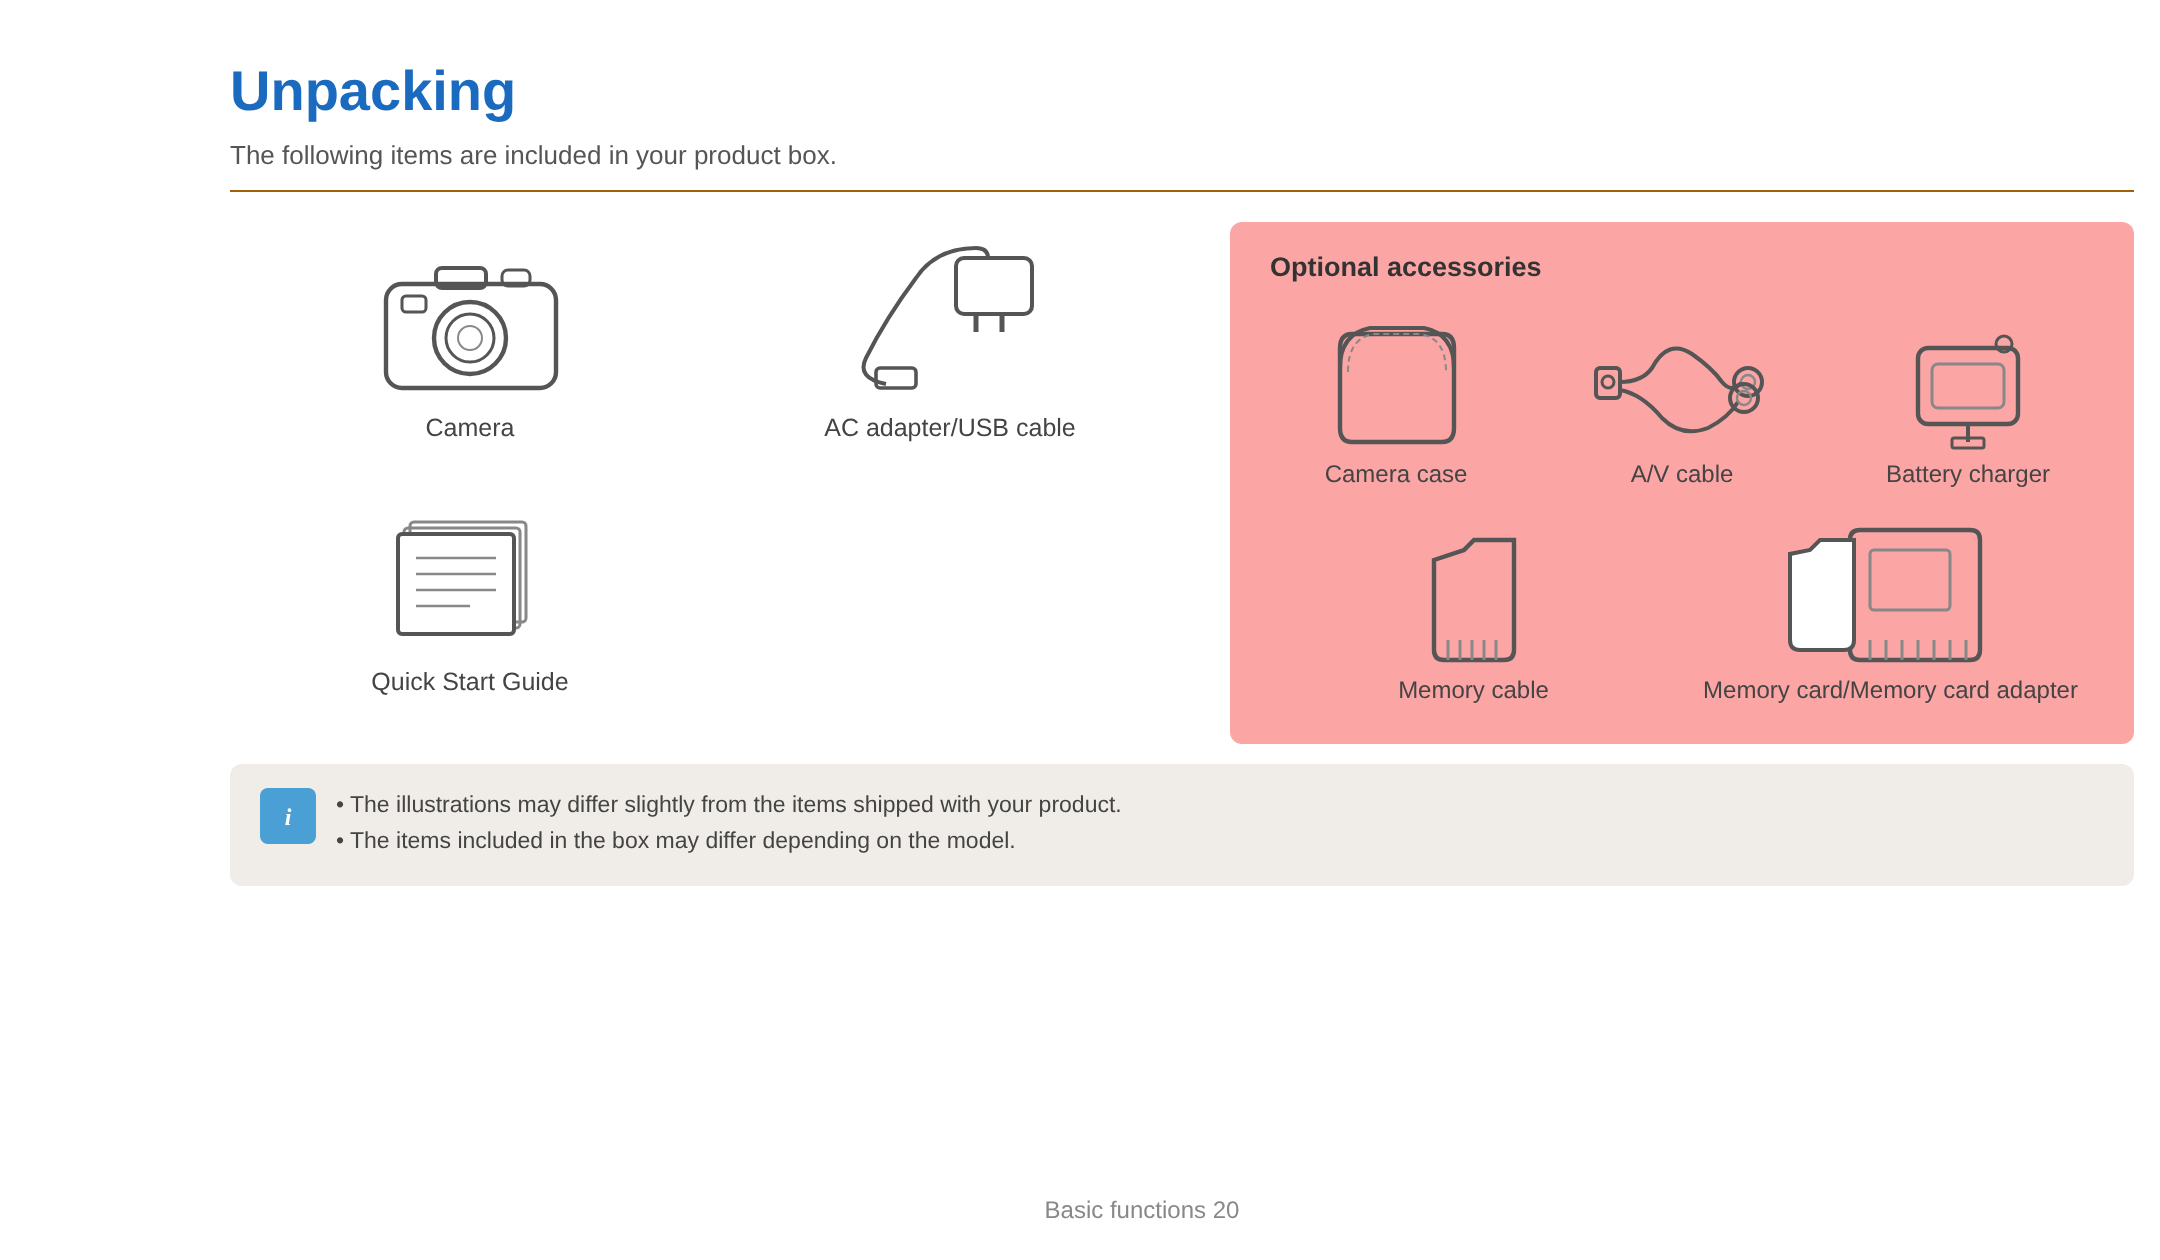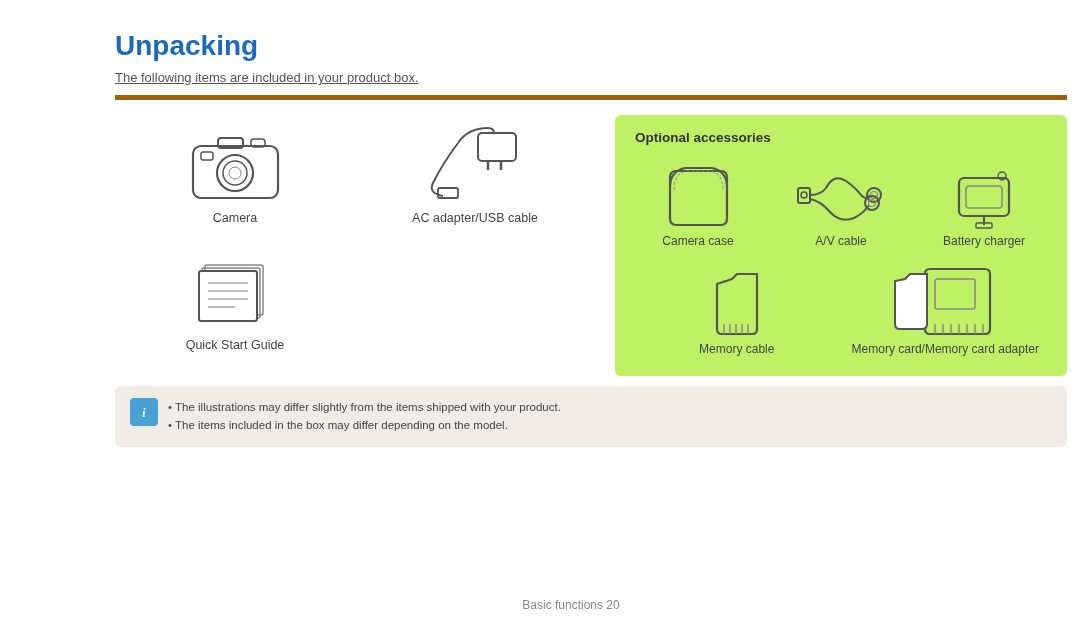--- a/index.html
+++ b/index.html
@@ -23,22 +23,21 @@
       font-size: 28px;
       font-weight: bold;
       color: #1a6bbf;
       margin-bottom: 8px;
     }
     .subtitle {
       font-size: 13px;
       color: #555;
       margin-bottom: 2px;
       padding-bottom: 10px;
-      border-bottom: 5px solid #a16207;
-      text-decoration: underline;
+      border-bottom: 1px solid #a16207;
     }
     .main-content {
       display: flex;
       gap: 20px;
       margin-top: 15px;
     }
     .included-items {
       width: 480px;
       display: grid;
       grid-template-columns: 1fr 1fr;
@@ -60,21 +59,21 @@
     }
     .item-label {
       font-size: 12.5px;
       color: #444;
       text-align: center;
       margin-top: 6px;
     }
     
     .optional-panel {
       flex: 1;
-      background: #bef264;
+      background: #fca5a5;
       border-radius: 6px;
       padding: 15px 20px;
     }
     .optional-title {
       font-size: 13.5px;
       font-weight: bold;
       color: #333;
       margin-bottom: 10px;
     }
     .optional-grid {

